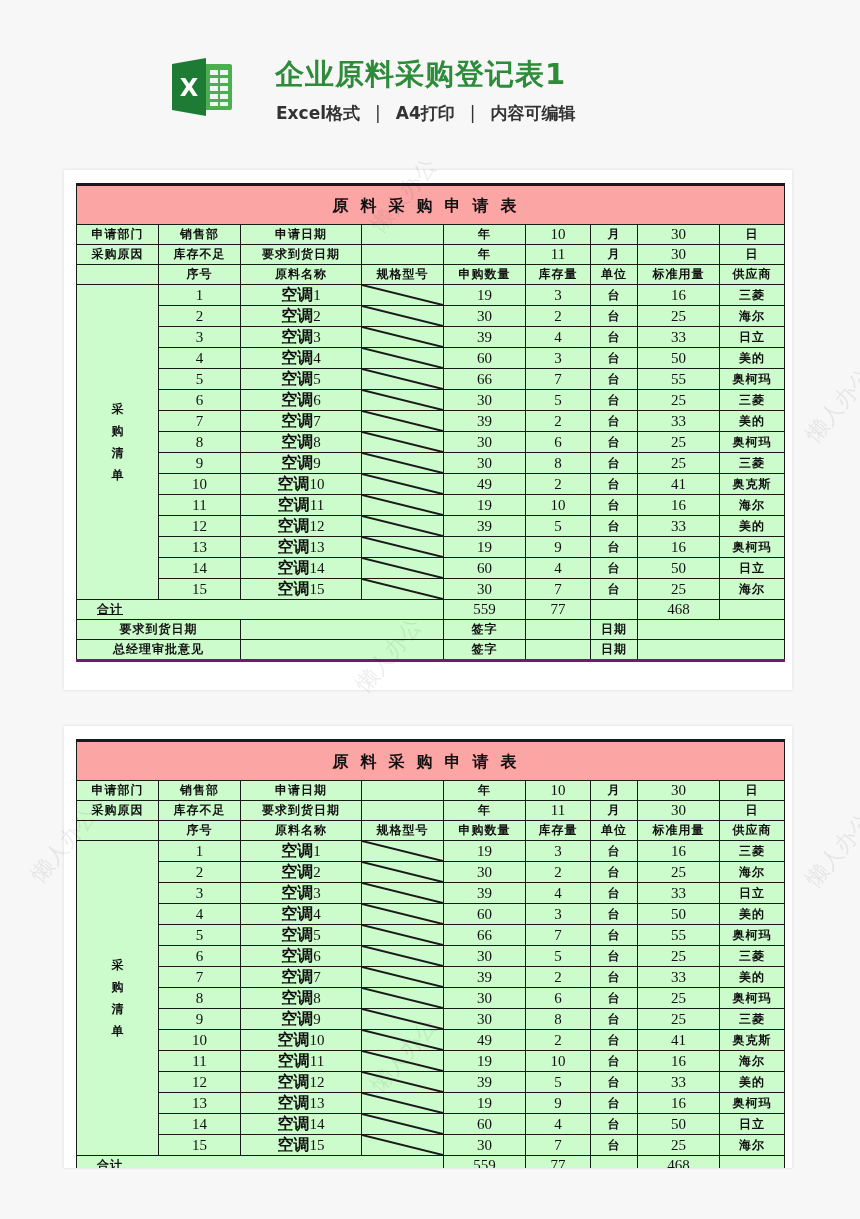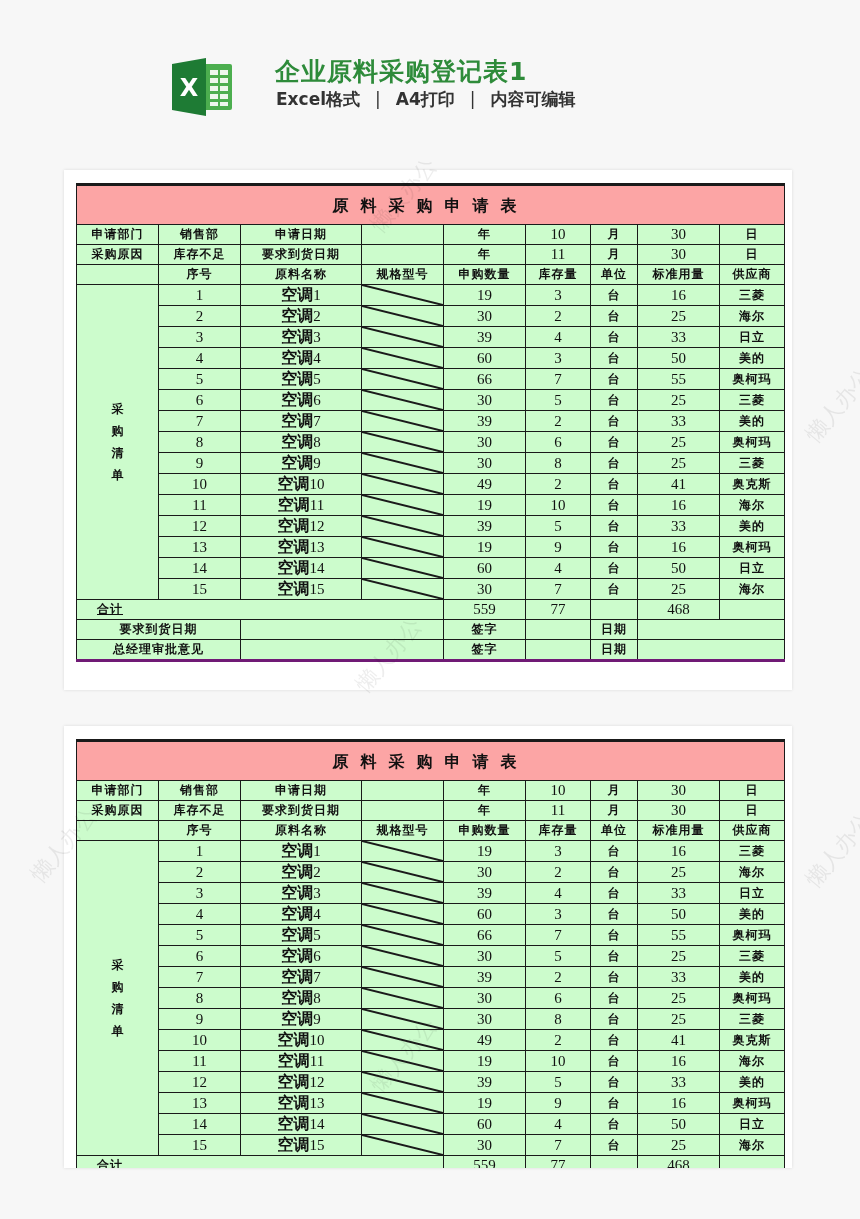--- a/index.html
+++ b/index.html
@@ -1,19 +1,19 @@
 <!DOCTYPE html>
 <html><head>
 <meta charset="utf-8">
 <style>
   html,body{margin:0;padding:0;}
   body{width:860px;height:1219px;background:#f7f7f7;position:relative;overflow:hidden;font-family:"DejaVu Sans",sans-serif;}
   .hdr-logo{position:absolute;left:170px;top:56px;width:64px;height:62px;}
-  .hdr-title{position:absolute;left:275px;top:55px;font-size:25px;font-weight:bold;color:#2e8b3a;letter-spacing:1px;white-space:nowrap;}
-  .hdr-sub{position:absolute;left:276px;top:88px;font-size:17px;font-weight:bold;color:#333;white-space:nowrap;}
+  .hdr-title{position:absolute;left:275px;top:55px;font-size:29px;font-weight:bold;color:#2e8b3a;letter-spacing:1px;white-space:nowrap;}
+  .hdr-sub{position:absolute;left:276px;top:102px;font-size:17px;font-weight:bold;color:#333;white-space:nowrap;}
   .hdr-sub .sep{display:inline-block;margin:0 15px;font-weight:normal;}
   .card{position:absolute;left:64px;width:728px;background:#fff;box-shadow:0 0 3px rgba(0,0,0,0.12);overflow:hidden;}
   .card1{top:170px;height:520px;}
   .card2{top:726px;height:442px;}
   .sheet{position:absolute;left:12px;top:13px;width:708px;}
   table.form{border-collapse:collapse;table-layout:fixed;width:708px;font-family:"DejaVu Serif",serif;font-size:13px;color:#111;}
   table.form td{border:1.5px solid #1a1a1a;background:#ccfccc;height:19px;padding:0;text-align:center;white-space:nowrap;overflow:hidden;line-height:19px;}
   table.form td.lbl{font-family:"DejaVu Sans",sans-serif;font-weight:bold;font-size:12px;letter-spacing:1px;}
   table.form td.num{font-family:"Liberation Serif",serif;font-size:15px;}
   table.form td.title{background:#fca5a5;height:38px;font-family:"DejaVu Serif",serif;font-weight:bold;font-size:16px;letter-spacing:12px;border-top:3px solid #1a1a1a;}

